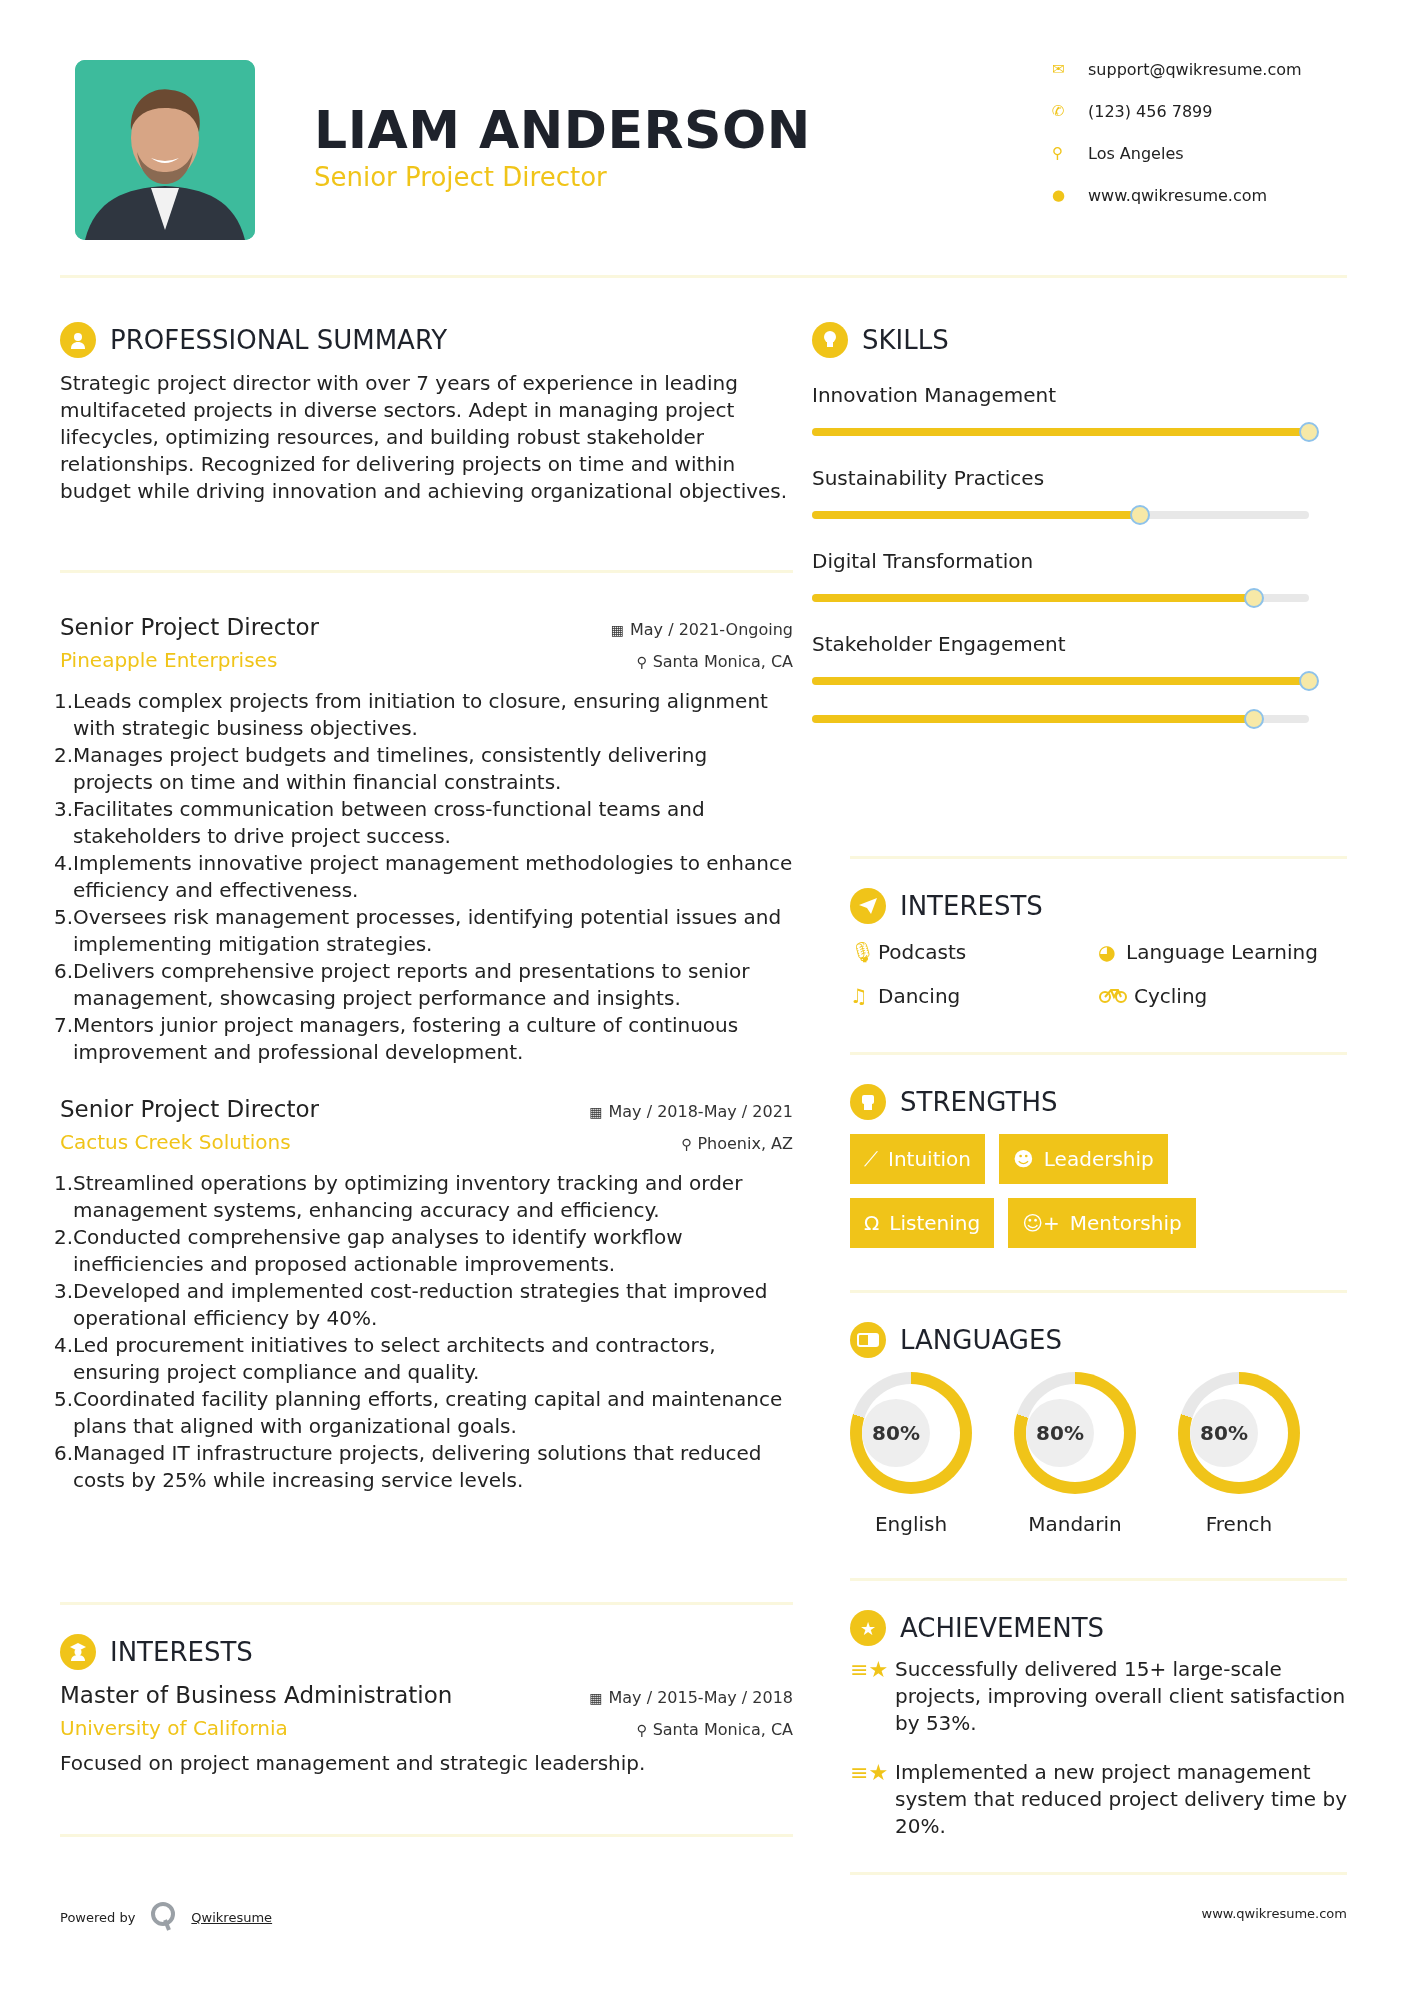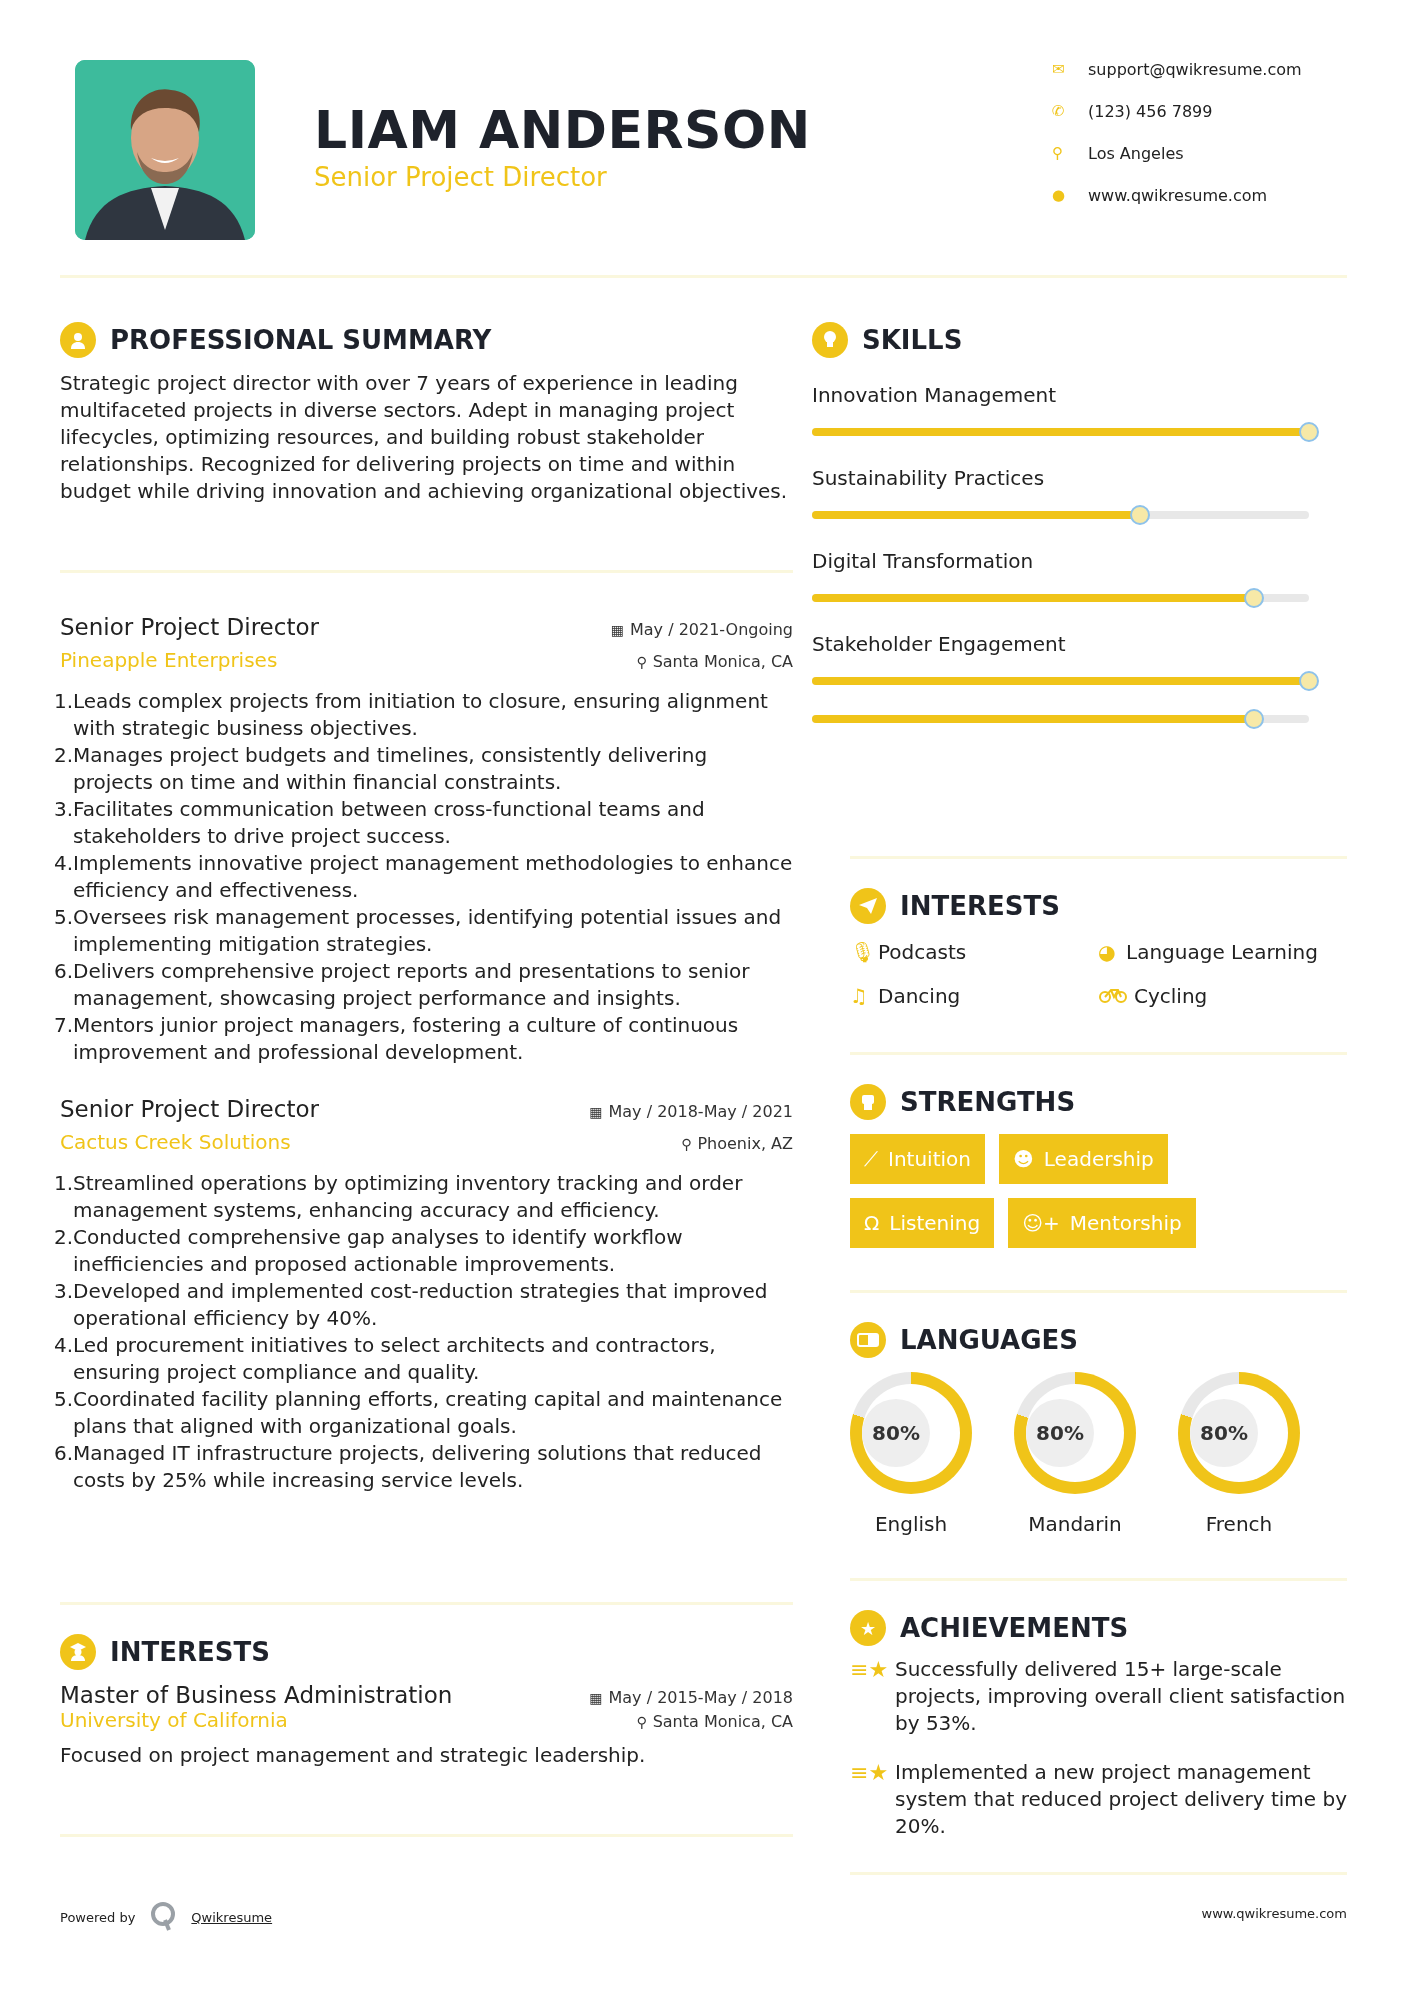--- a/index.html
+++ b/index.html
@@ -8,21 +8,21 @@
 .abs{position:absolute}
 .photo{left:75px;top:60px;width:180px;height:180px;border-radius:10px;background:#3dbb9c;overflow:hidden}
 .name{left:314px;top:100px;font-size:52px;font-weight:bold;color:#1e222b;letter-spacing:0.5px;white-space:nowrap}
 .jobtitle{left:314px;top:162px;font-size:26px;color:#f0c419;white-space:nowrap}
 .contact{left:1050px;width:300px}
 .contact .row{display:flex;align-items:center;height:42px;font-size:16px;color:#222}
 .contact .ic{width:38px;color:#f0c419;font-size:15px;text-align:left;padding-left:2px}
 .hr{height:3px;background:#faf7dd}
 .sec-h{display:flex;align-items:center;gap:14px}
 .sec-icon{width:36px;height:36px;border-radius:50%;background:#f0c419;color:#fff;display:flex;align-items:center;justify-content:center;font-size:18px;flex:none}
-.sec-title{font-size:26px;font-weight:bold;color:#1e222b;white-space:nowrap}
+.sec-title{font-size:26px;font-weight:normal;color:#1e222b;white-space:nowrap}
 .p{font-size:20px;line-height:27px;color:#222}
 .entry-head{display:flex;justify-content:space-between;align-items:baseline}
 .entry-title{font-size:23px;color:#222}
 .entry-org{font-size:20px;color:#f0c419}
 .meta{font-size:16px;color:#333;white-space:nowrap}
 .meta .mi{font-size:14px;margin-right:6px;color:#333}
 ol.bul{list-style:none;font-size:20px;line-height:27px;color:#222}
 ol.bul li{display:flex}
 ol.bul li .n{width:18px;flex:none;text-align:right;margin-right:1px}
 .skill-label{font-size:20px;color:#222;height:30px}
@@ -185,21 +185,21 @@
           <circle cx="10" cy="10" r="3.5" fill="#fff"></circle>
           <path d="M3 19c0-4 3-6 7-6s7 2 7 6z" fill="#fff"></path>
         </svg>
     </span>
     <span class="sec-title">INTERESTS</span>
   </div>
   <div class="entry-head" style="margin-top:12px">
     <span class="entry-title">Master of Business Administration</span>
     <span class="meta"><span class="mi">▦</span><span>May / 2015-May / 2018</span></span>
   </div>
-  <div class="entry-head" style="">
+  <div class="entry-head" style="margin-top:8px">
     <span class="entry-org">University of California</span>
     <span class="meta"><span class="mi">⚲</span><span>Santa Monica, CA</span></span>
   </div>
   <p class="p" style="margin-top:10px">Focused on project management and strategic leadership.</p>
 </div>
 
 <div class="abs hr" style="left:60px;top:1834px;width:733px"></div>
 
 <div class="abs" style="left:812px;top:322px;width:497px">
   <div class="sec-h">

